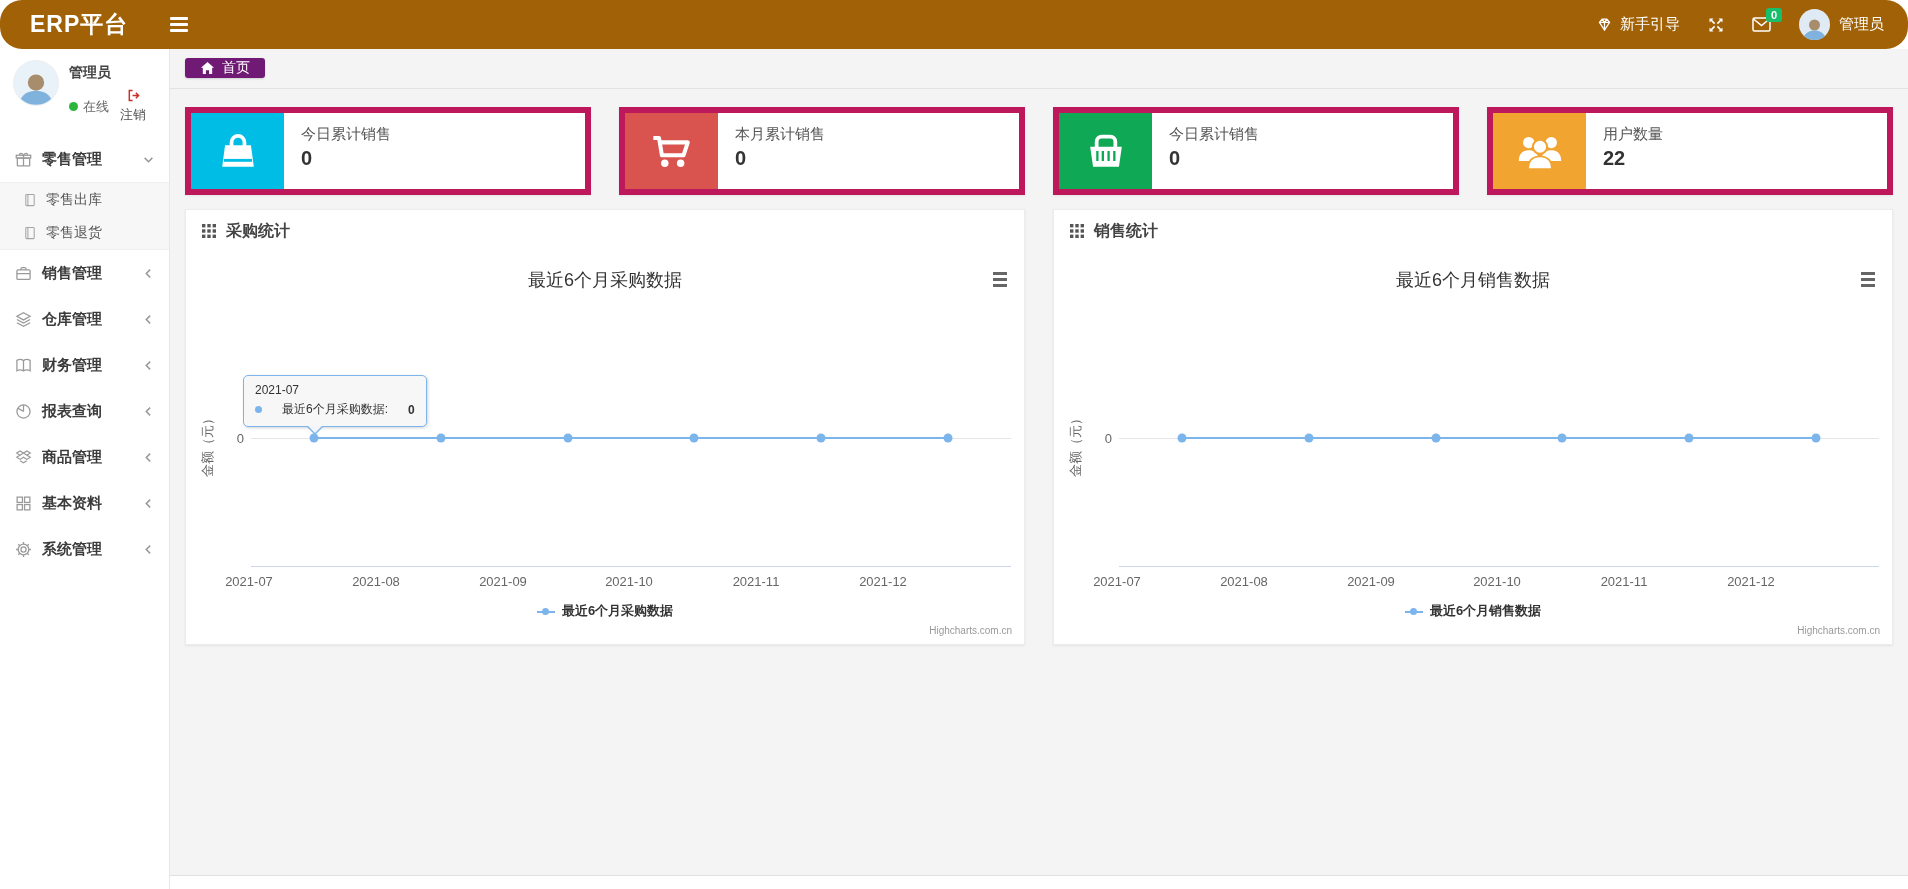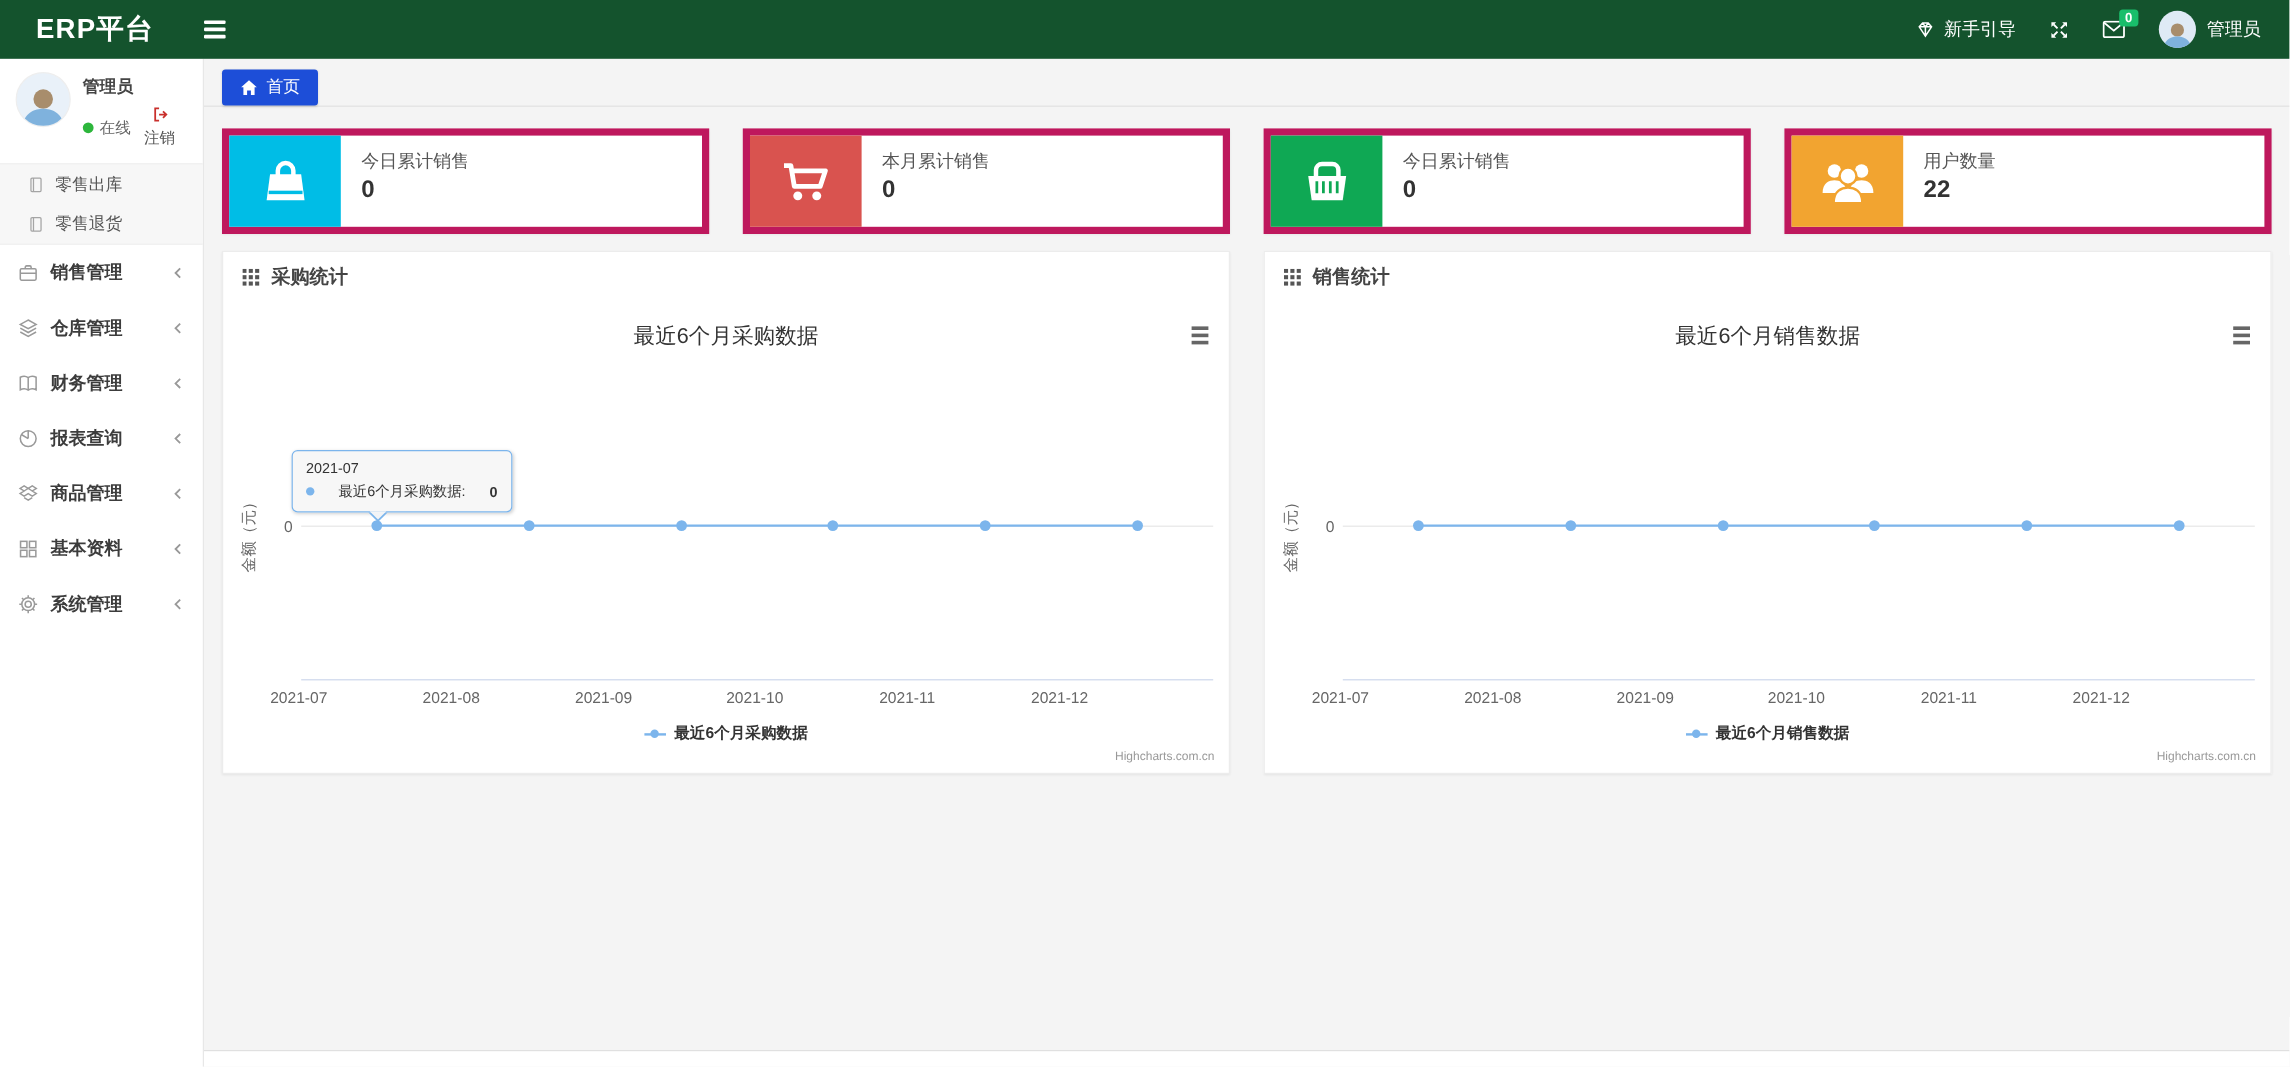--- a/index.html
+++ b/index.html
@@ -1,20 +1,20 @@
 <!DOCTYPE html>
 <html><head>
 <meta charset="utf-8">
 <style>
   * { margin:0; padding:0; box-sizing:border-box; }
   html,body { width:1908px; height:889px; font-family:"Liberation Sans","DejaVu Sans",sans-serif; background:#fff; overflow:hidden; }
   .app { position:relative; width:1908px; height:889px; }
 
   
-  .navbar { position:absolute; top:0; left:0; right:0; height:49px; background:#14532d; color:#fff; display:flex; align-items:center; z-index:10; }
+  .navbar { position:absolute; top:0; left:0; right:0; height:49px; background:#a16207; color:#fff; display:flex; align-items:center; z-index:10;border-radius:22px; }
   .brand { font-size:23px; font-weight:bold; padding-left:30px; letter-spacing:1px; }
   .nav-burger { margin-left:42px; display:flex; flex-direction:column; gap:3.5px; cursor:pointer; }
   .nav-burger i { width:18px; height:2.5px; background:#fff; border-radius:1px; }
   .nav-right { margin-left:auto; display:flex; align-items:center; gap:28px; padding-right:24px; font-size:15px; }
   .nav-link { display:flex; align-items:center; gap:7px; cursor:pointer; }
   .nav-icon-btn { cursor:pointer; display:flex; align-items:center; }
   .mail-wrap { position:relative; cursor:pointer; display:flex; }
   .badge { position:absolute; top:-9px; right:-11px; background:#19be6b; color:#fff; font-size:11px; line-height:14px; padding:0 5px; border-radius:3px; font-weight:bold; }
   .nav-user { display:flex; align-items:center; gap:9px; cursor:pointer; }
   .avatar { width:31px; height:31px; border-radius:50%; background:#dfeaf5; display:flex; align-items:flex-end; justify-content:center; overflow:hidden; }
@@ -32,21 +32,21 @@
   .menu-item { height:46px; display:flex; align-items:center; gap:10px; padding:0 15px; font-size:15px; font-weight:bold; color:#3c3c3c; cursor:pointer; }
   .menu-item .mi-icon { color:#9a9a9a; display:flex; }
   .mi-caret { margin-left:auto; color:#999; display:flex; }
   .submenu { background:#f7f7f7; border-top:1px solid #efefef; border-bottom:1px solid #efefef; }
   .submenu-item { height:33px; display:flex; align-items:center; gap:9px; padding:0 15px 0 23px; font-size:14px; color:#555; cursor:pointer; }
   .submenu-item .mi-icon { color:#a5a5a5; display:flex; }
 
   
   .content { position:absolute; left:170px; top:49px; right:0; bottom:0; background:#f4f4f4; }
   .tabbar { height:40px; border-bottom:1px solid #e2e2e2; padding:9px 0 0 15px; }
-  .tab { display:inline-flex; align-items:center; gap:7px; background:#1d4ed8; color:#fff; font-size:14px; height:30px; padding:0 15px; border-radius:3px; cursor:pointer; box-shadow:0 1px 2px rgba(0,0,0,.15); }
+  .tab { display:inline-flex; align-items:center; gap:7px; background:#701a75; color:#fff; font-size:14px; height:20px; padding:0 15px; border-radius:3px; cursor:pointer; box-shadow:0 1px 2px rgba(0,0,0,.15); }
 
   .cards { display:flex; gap:28px; margin:18px 15px 0; }
   .card { flex:1; height:88px; background:#fff; display:flex; box-shadow:0 1px 2px rgba(0,0,0,.07); border:6px solid #be185d; }
   .card-icon { width:93px; height:100%; display:flex; align-items:center; justify-content:center; color:#fff; flex-shrink:0; }
   .card-body { padding:12px 0 0 17px; }
   .card-label { font-size:15px; color:#555; }
   .card-value { font-size:20px; font-weight:bold; color:#333; margin-top:3px; }
 
   .panels { display:flex; gap:28px; margin:14px 15px 0; }
   .panel { flex:1; background:#fff; border:1px solid #ececec; box-shadow:0 1px 2px rgba(0,0,0,.07); height:436px; }
@@ -151,20 +151,35 @@
                   <path d="M6 7 H12 M9.5 4 L12.5 7 L9.5 10" fill="none" stroke="#c9302c" stroke-width="1.6"></path>
                 </svg>
             </span>
             <span>注销</span>
           </span>
         </div>
       </div>
     </div>
 
     <nav class="menu">
+      <div class="menu-item">
+        <span class="mi-icon">
+          <svg class="ic" width="17" height="17" viewBox="0 0 16 16">
+              <rect x="2.2" y="6.6" width="11.6" height="7.4" rx="0.5" fill="none" stroke="currentColor" stroke-width="1.2"></rect>
+              <rect x="1.2" y="4" width="13.6" height="2.6" fill="none" stroke="currentColor" stroke-width="1.2"></rect>
+              <path d="M8 4 V14 M8 4 C6.5 1.5 3.5 2 4.5 4 M8 4 C9.5 1.5 12.5 2 11.5 4" fill="none" stroke="currentColor" stroke-width="1.2"></path>
+            </svg>
+        </span>
+        <span>零售管理</span>
+        <span class="mi-caret">
+          <svg class="ic" width="11" height="11" viewBox="0 0 10 10">
+              <path d="M1.5 3.5 L5 7 L8.5 3.5" fill="none" stroke="currentColor" stroke-width="1.4"></path>
+            </svg>
+        </span>
+      </div>
       <div class="submenu">
         <div class="submenu-item">
           <span class="mi-icon">
             <svg class="ic" width="14" height="14" viewBox="0 0 16 16">
                 <rect x="3.2" y="1.6" width="9.6" height="12.8" rx="1" fill="none" stroke="currentColor" stroke-width="1.2"></rect>
                 <path d="M5.6 1.6 V14.4" stroke="currentColor" stroke-width="1.2"></path>
               </svg>
           </span>
           <span>零售出库</span>
         </div>

